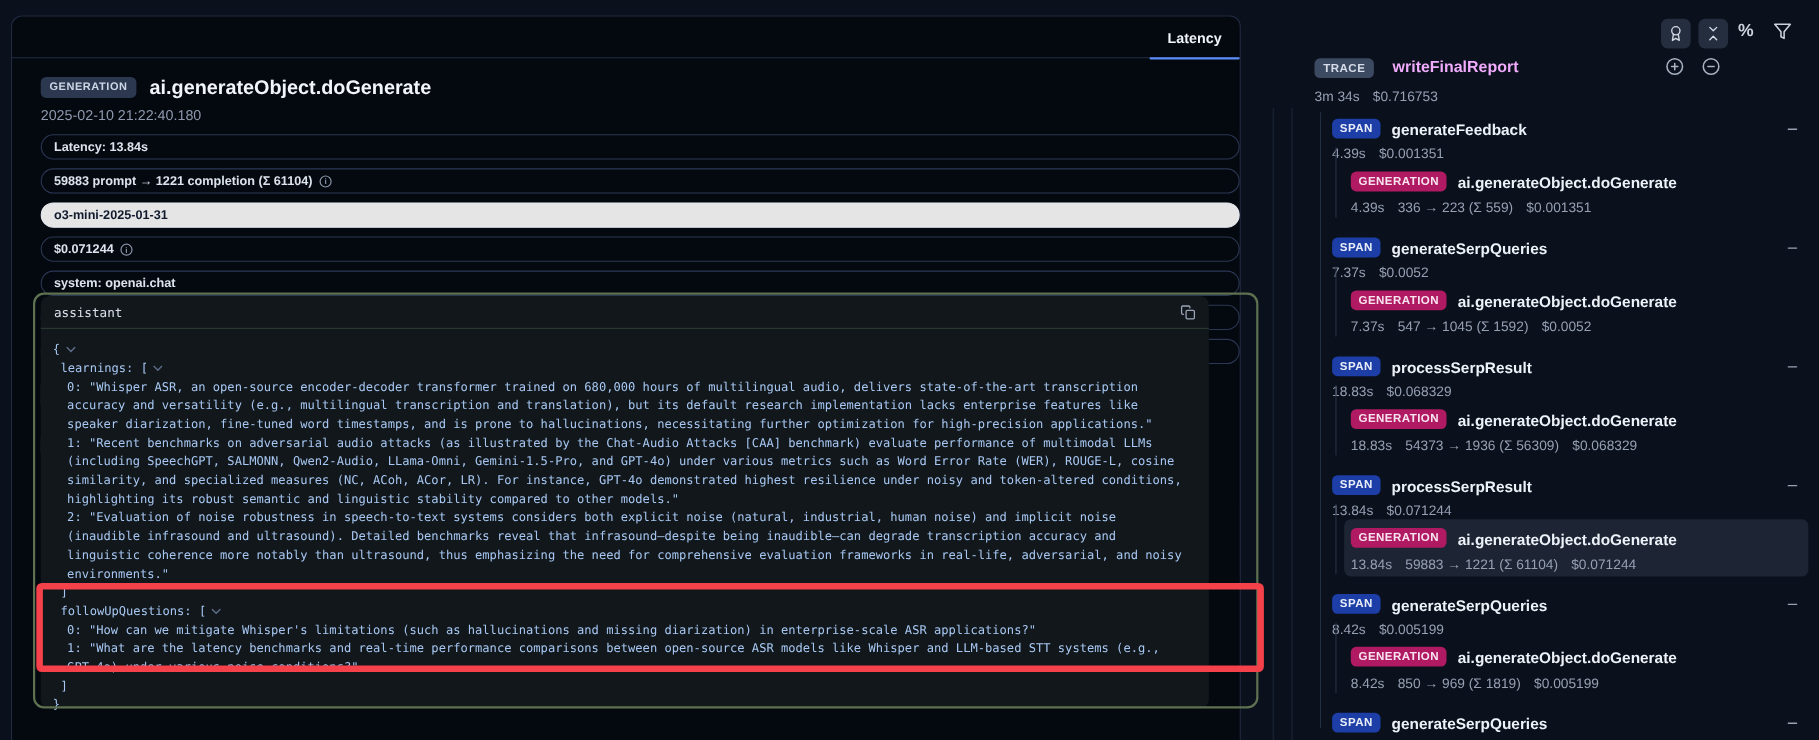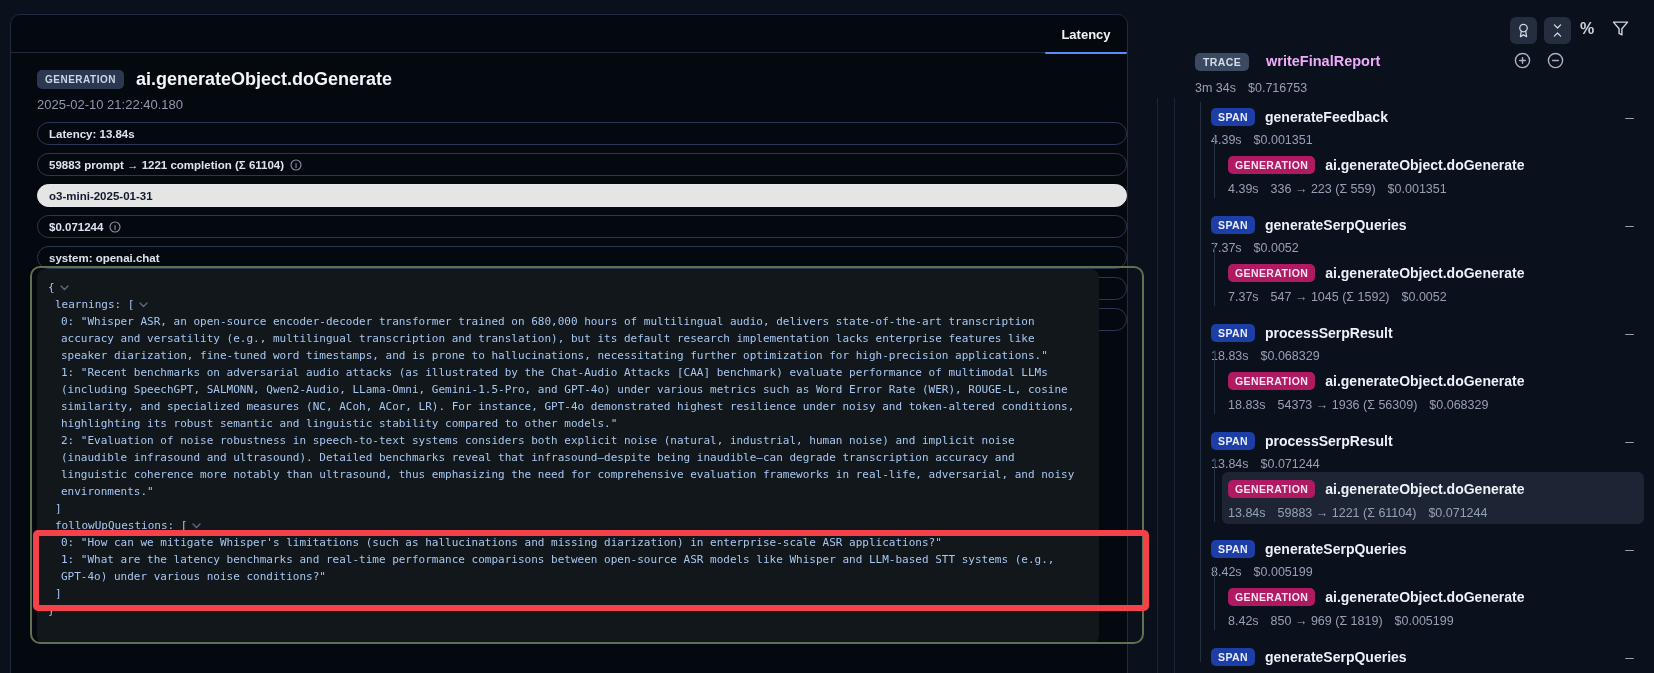--- a/index.html
+++ b/index.html
@@ -101,21 +101,21 @@
 
   .trace-badge {
     position:absolute; left:1195px; top:53px; background:#3c4a61; color:#d6dde9;
     font-size:10.5px; font-weight:700; letter-spacing:.4px; padding:3px 8px; border-radius:5px;
   }
   .trace-name { position:absolute; left:1250px; top:53px; font-size:14.5px; font-weight:700; color:#f0abfc;margin-left:16px; }
   .trace-meta { position:absolute; left:1195px; top:81px; display:flex; gap:12px; color:#97a1b4; font-size:12.5px; }
   .circ-icon { position:absolute; top:52px; cursor:pointer; }
 
   .tree-block { position:absolute; left:1195px; right:0; height:108px; }
-  .row { display:flex; align-items:center; gap:10px; }
+  .row { display:flex; align-items:flex-end; gap:10px; }
   .badge { font-size:10.5px; font-weight:700; letter-spacing:.4px; padding:3px 7px; border-radius:5px; }
   .span-badge { background:var(--span-badge,#1c3ea6); color:#e8edf8; }
   .gen-badge  { background:var(--gen-badge,#b01a63); color:#f8e4ef; }
   .node-name { color:#edf1f8; font-size:14px; font-weight:600; }
   .meta { color:#96a0b3; font-size:12.5px; display:flex; gap:12px; }
   .span-row { position:absolute; left:16px; top:0; }
   .span-meta { position:absolute; left:16px; top:25px; }
   .gen-connector { position:absolute; left:19px; top:26px; width:1px; height:64px; background:#273145; }
   .gen-wrap { position:absolute; left:27px; top:40px; right:10px; height:52px; border-radius:6px; }
   .gen-wrap.selected { background:#1d2534; }
@@ -221,20 +221,27 @@
           <path d="M5 0.5 L6.2 3.8 L9.5 5 L6.2 6.2 L5 9.5 L3.8 6.2 L0.5 5 L3.8 3.8 Z" fill="#f0b429"></path>
           <path d="M10 7 L10.7 8.8 L12.5 9.5 L10.7 10.2 L10 12 L9.3 10.2 L7.5 9.5 L9.3 8.8 Z" fill="#f0b429"></path>
         </svg>
     </span>
     <span class="seg">
       <span>JSON</span>
     </span>
   </div>
 
   <div class="msg-block">
+    <div class="msg-header">
+      <span>assistant</span>
+      <svg width="14" height="14" viewBox="0 0 24 24" fill="none" stroke="#9aa5b6" stroke-width="2" stroke-linecap="round" stroke-linejoin="round">
+          <rect x="9" y="9" width="13" height="13" rx="2"></rect>
+          <path d="M5 15H4a2 2 0 0 1-2-2V4a2 2 0 0 1 2-2h9a2 2 0 0 1 2 2v1"></path>
+        </svg>
+    </div>
     <div class="code-body" id="code-body">
   <div class="code-line i0"><span class="cl-text">{</span><span class="cl-chevron"><svg width="9" height="6" viewBox="0 0 9 6" fill="none" stroke="#5d6c88" stroke-width="1.3" stroke-linecap="round">
               <path d="M1 1l3.5 3.5L8 1"></path>
             </svg></span></div>
 
   <div class="code-line i1"><span class="cl-text">learnings: [</span><span class="cl-chevron"><svg width="9" height="6" viewBox="0 0 9 6" fill="none" stroke="#5d6c88" stroke-width="1.3" stroke-linecap="round">
               <path d="M1 1l3.5 3.5L8 1"></path>
             </svg></span></div>
 
   <div class="code-line i2"><span class="cl-text">0: "Whisper ASR, an open-source encoder-decoder transformer trained on 680,000 hours of multilingual audio, delivers state-of-the-art transcription accuracy and versatility (e.g., multilingual transcription and translation), but its default research implementation lacks enterprise features like speaker diarization, fine-tuned word timestamps, and is prone to hallucinations, necessitating further optimization for high-precision applications."</span></div>

